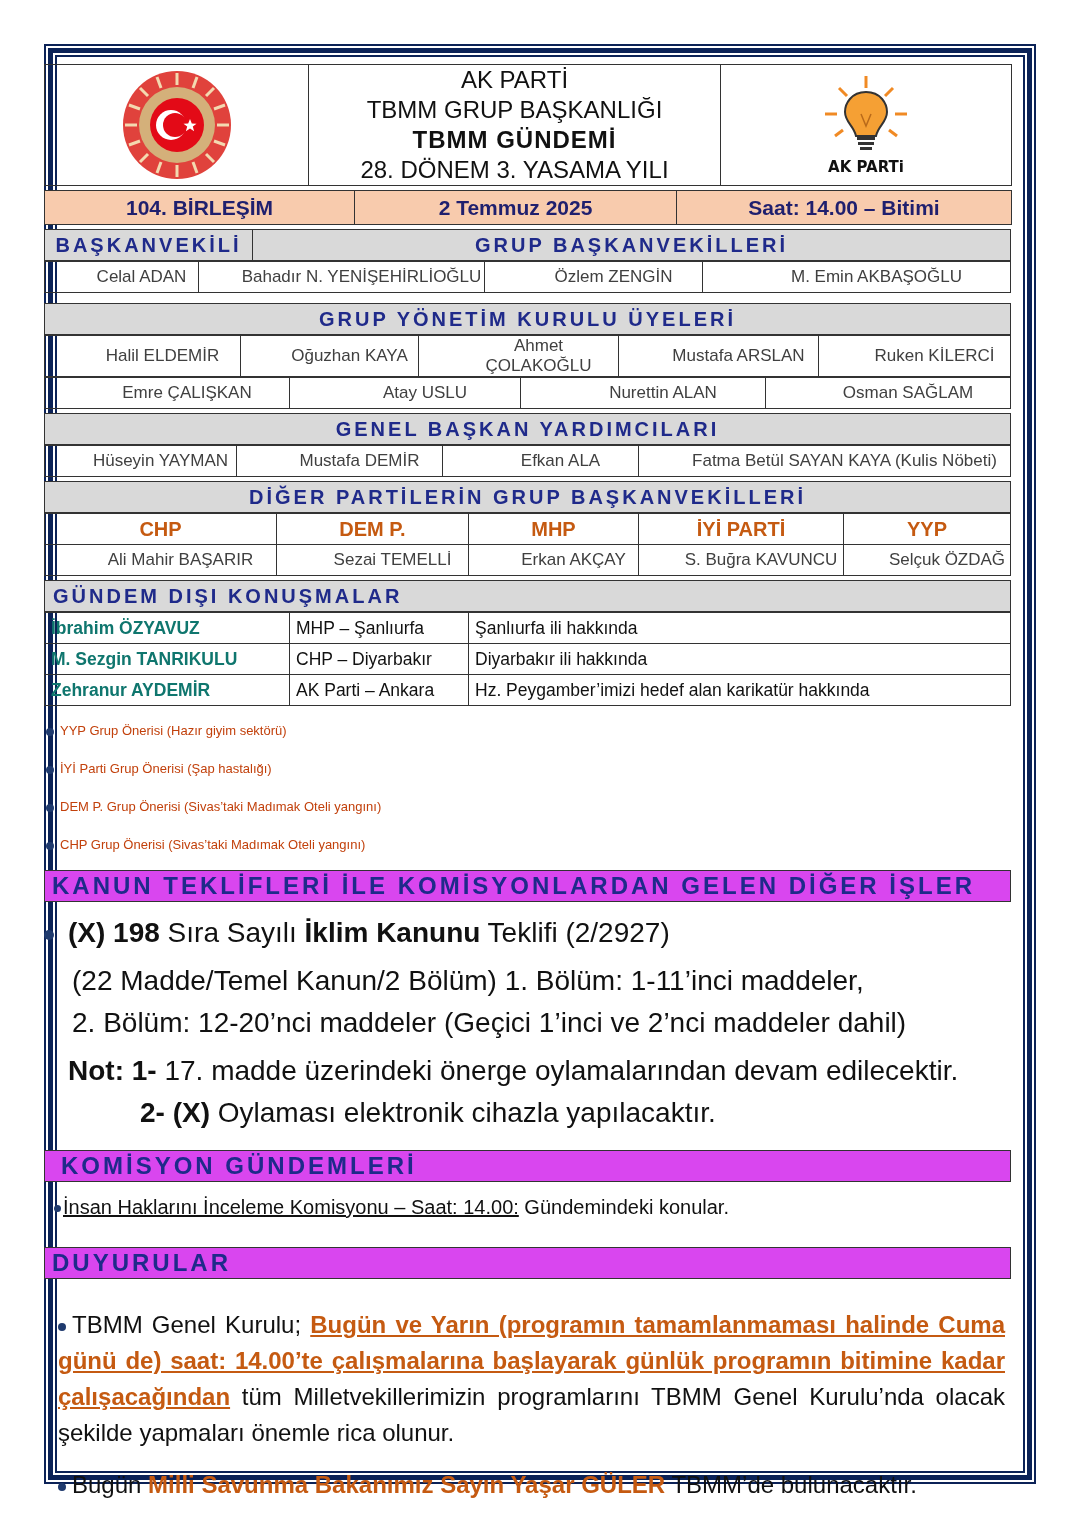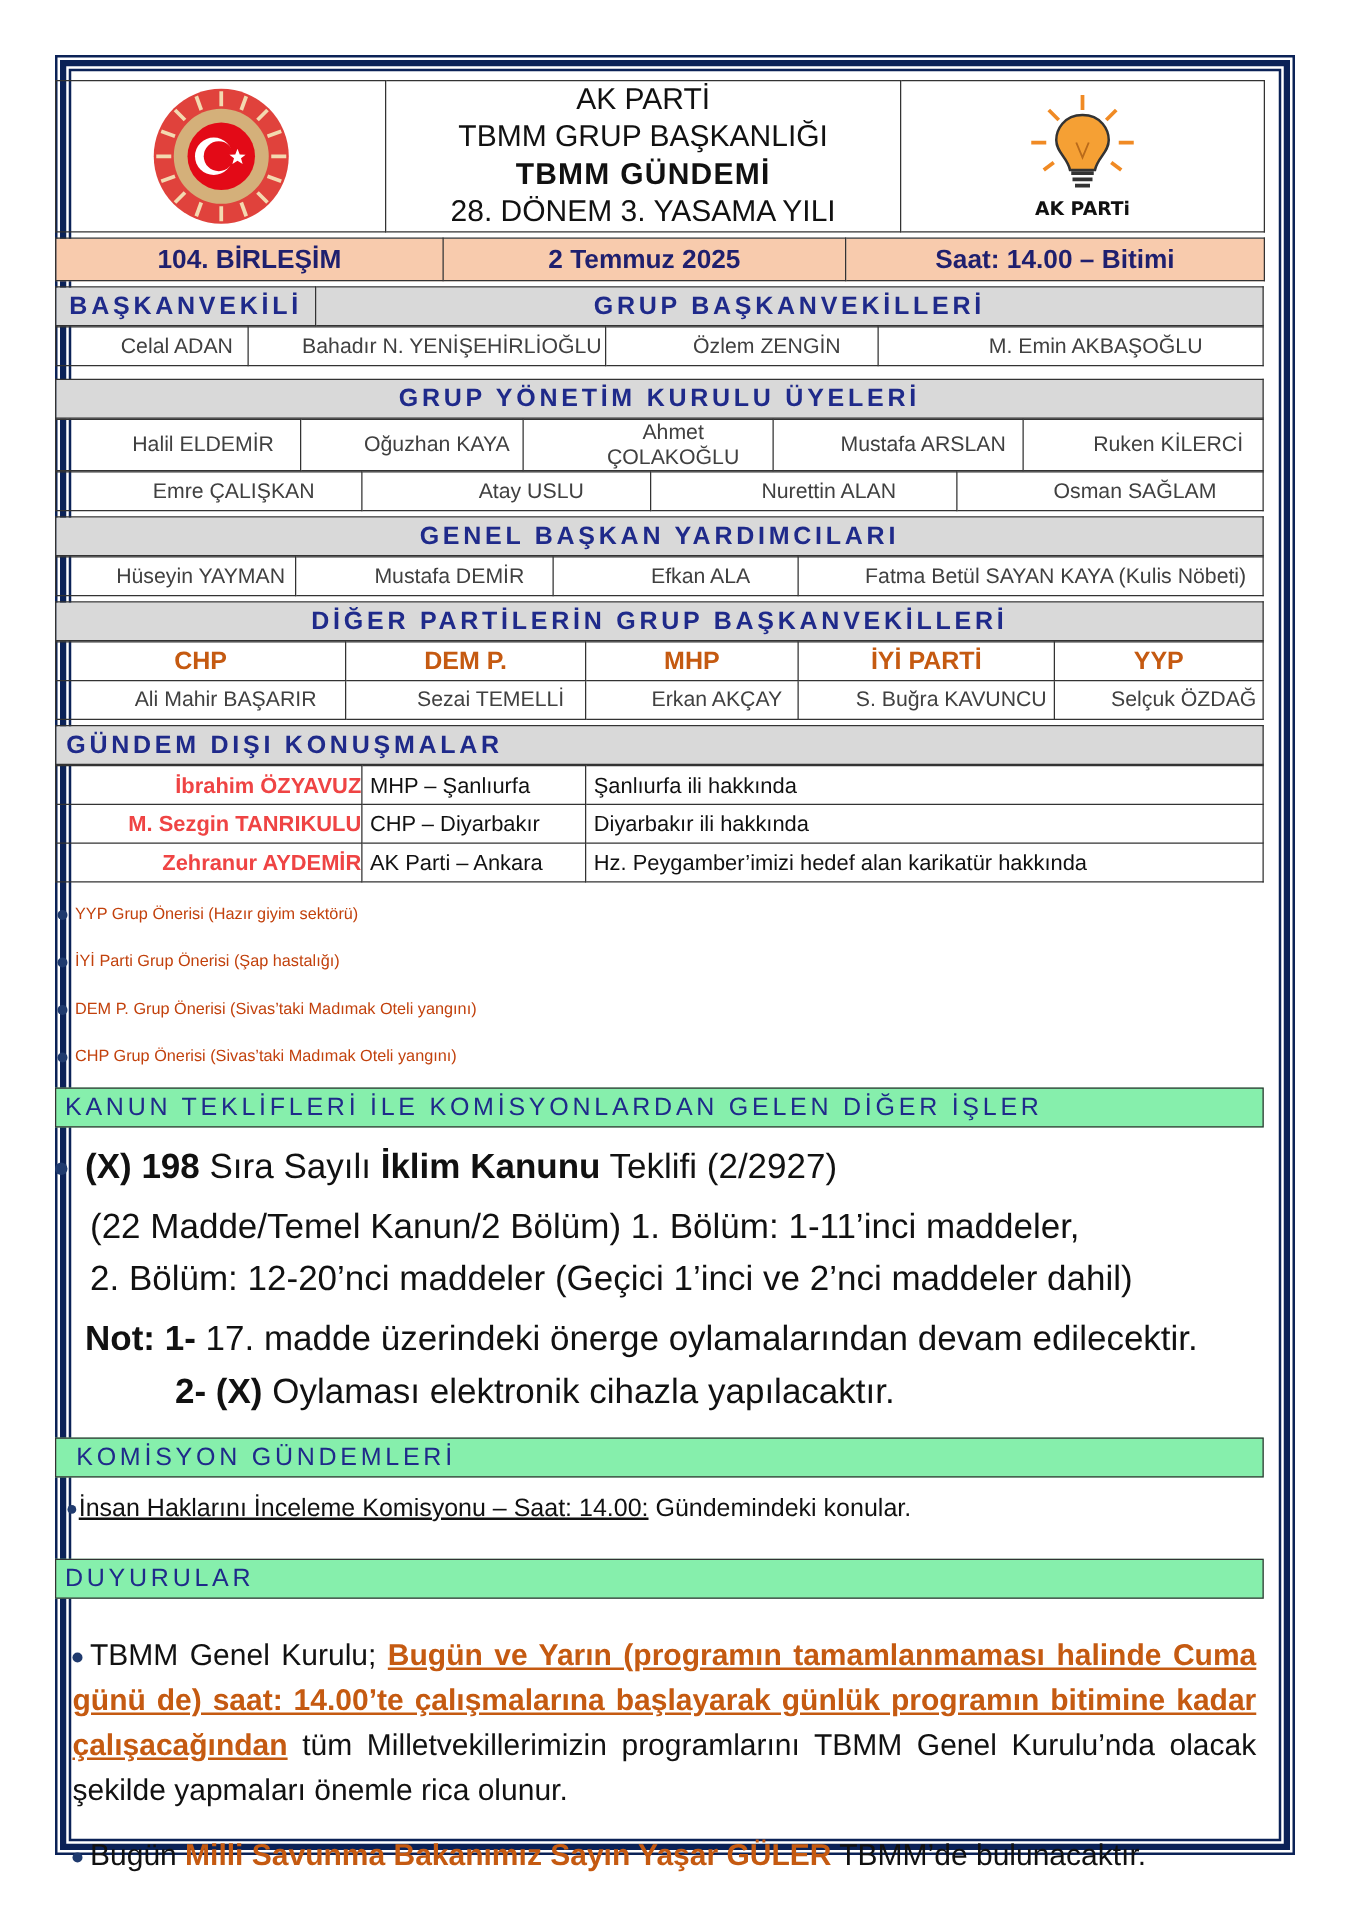--- a/index.html
+++ b/index.html
@@ -17,27 +17,27 @@
   .hdr .title b { font-weight: bold; letter-spacing: 1px; }
 
   .sess td { background: #f8cbad; color: #1f1f6e; font-weight: bold; font-size: 21px; height: 33px; }
 
   .sec-head td { background: #d9d9d9; color: #1f2a8a; font-weight: bold; font-size: 20px; letter-spacing: 3px; height: 30px; }
   .sec-head td.left { text-align: left; padding-left: 8px; }
   .names td { font-size: 17px; height: 30px; color: #404040; padding-left: 40px; }
   .party td { font-size: 20px; font-weight: bold; color: #c55a11; height: 30px; }
 
   .gd td { font-size: 17.5px; height: 30px; text-align: left; padding-left: 6px; }
-  .gd td.name { color: #ef4444; font-weight: bold; text-align: right; }
+  .gd td.name { color: #0f766e; font-weight: bold; }
 
   .bullets { margin: 0; padding: 6px 0 0 2px; list-style: none; }
   .bullets li { font-size: 13px; line-height: 38px; color: #c2410c; }
   .dot { display: inline-block; width: 8px; height: 8px; border-radius: 50%; background: #1f3a6e; margin-right: 6px; vertical-align: middle; }
 
-  .section-bar { border: 1.5px solid #333; background: #86efac; color: #1f2a8a; font-weight: normal; font-size: 20px; letter-spacing: 3px; padding: 2px 7px; margin-top: 6px; height: 26px; line-height: 26px; }
+  .section-bar { border: 1.5px solid #333; background: #d946ef; color: #1f2a8a; font-weight: bold; font-size: 24px; letter-spacing: 3px; padding: 2px 7px; margin-top: 6px; height: 26px; line-height: 26px; }
 
   .bill { padding: 10px 0 0 0; }
   .bill .l1 { font-size: 28px; line-height: 42px; }
   .bill .l2 { font-size: 28px; line-height: 42px; padding-left: 28px; margin-top: 6px; }
   .bill .note { font-size: 28px; line-height: 42px; padding-left: 24px; margin-top: 6px; }
   .bill .note2 { font-size: 28px; line-height: 42px; padding-left: 96px; }
   .bill .dot { width: 10px; height: 10px; margin-right: 14px; }
 
   .kom { font-size: 20px; padding: 14px 0 12px 10px; }
   .kom u { text-decoration: underline; }

